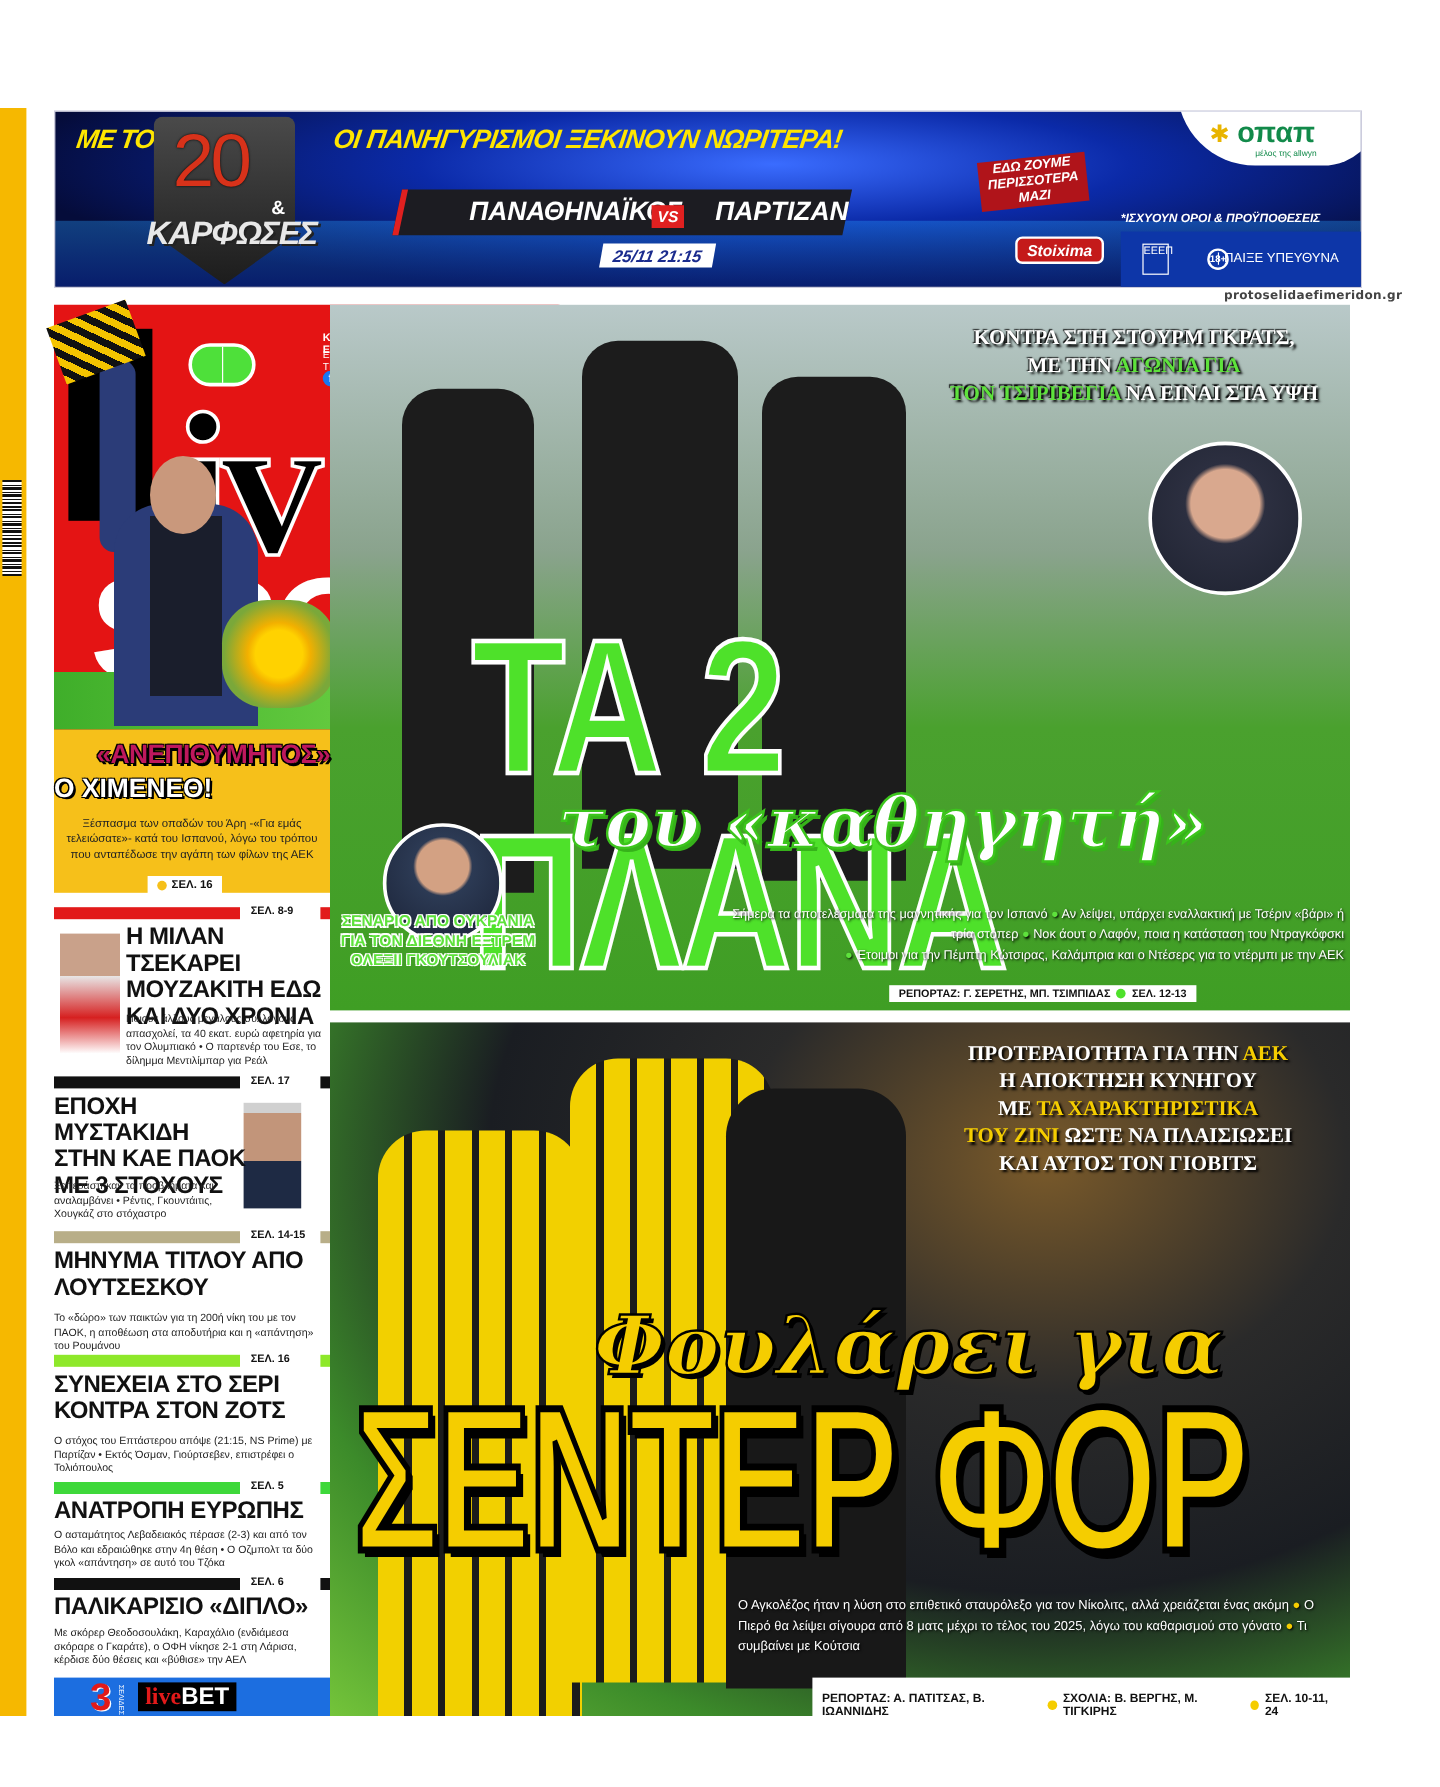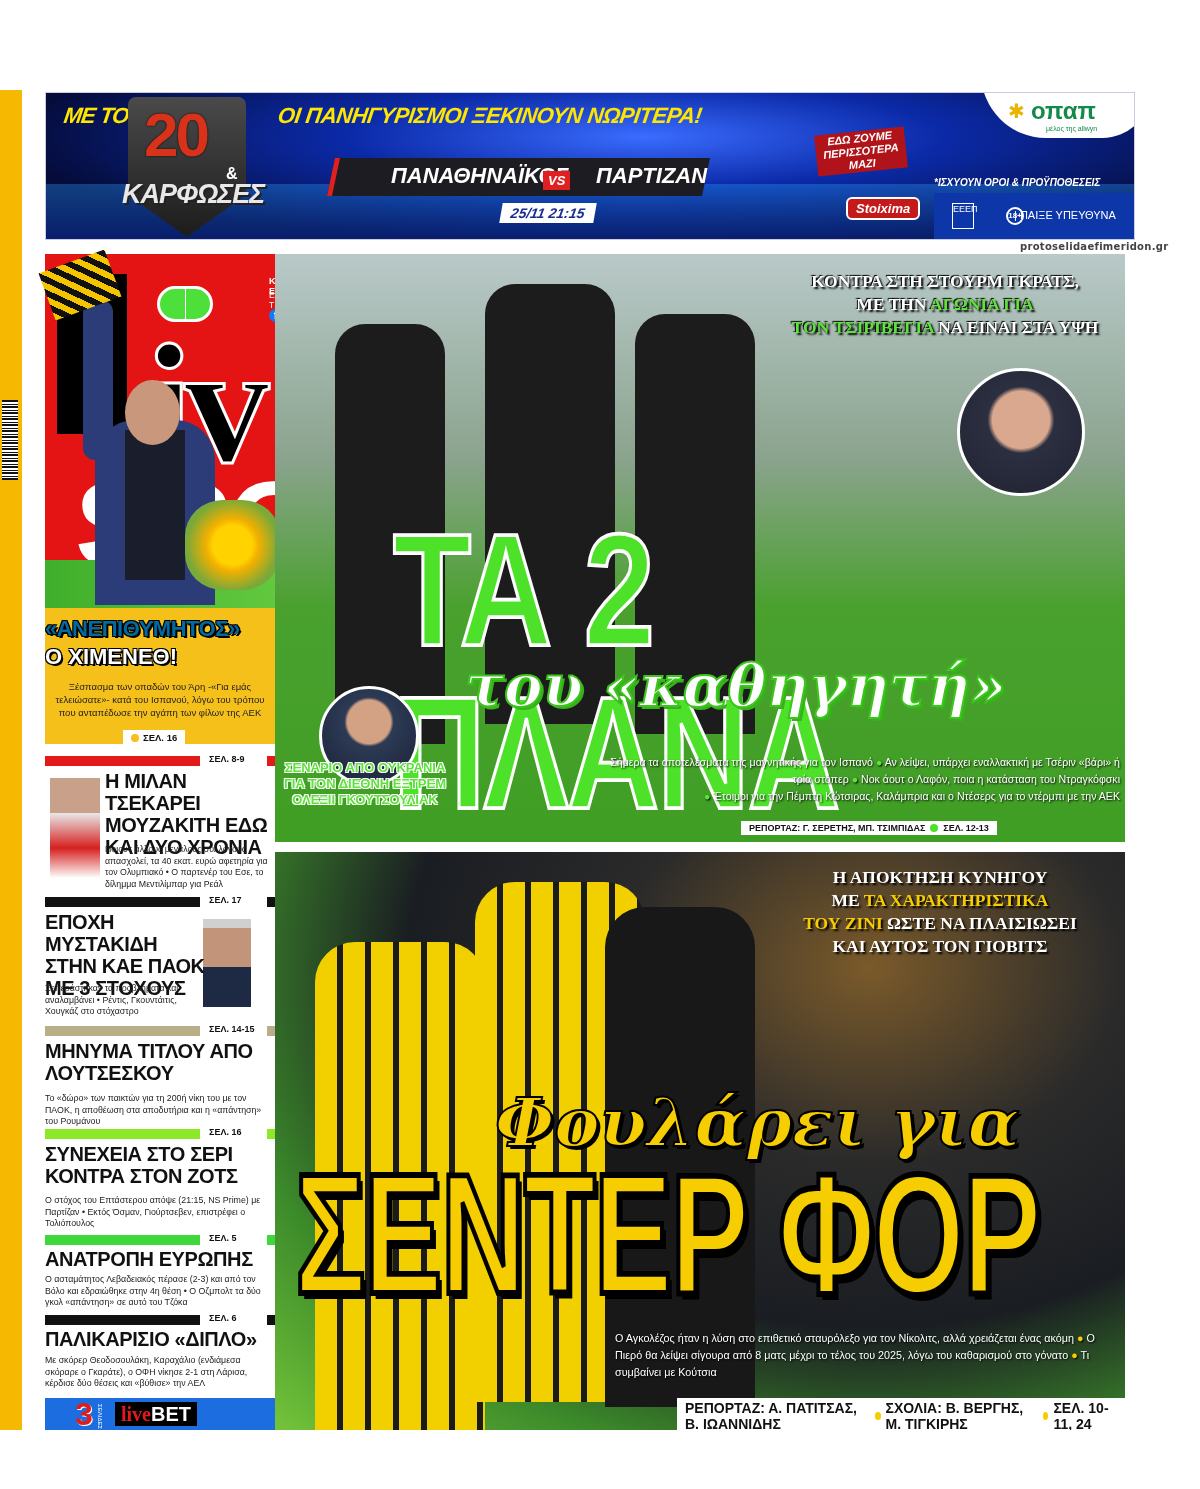--- a/index.html
+++ b/index.html
@@ -5,21 +5,21 @@
 *{box-sizing:border-box;margin:0;padding:0}
 body{width:1200px;height:1489px;background:#fff;position:relative;overflow:hidden;font-family:"Liberation Sans",sans-serif}
 .abs{position:absolute}
 .leftbar{left:0;top:90px;width:22px;height:1340px;background:#f6b800}
 
 .ad{left:45px;top:92px;width:1090px;height:148px;background:radial-gradient(ellipse at 55% 30%,#3a6cff 0%,#0b2aa8 35%,#050c3a 75%);overflow:hidden;border:1px solid #ccd}
 .ad .floor{left:0;bottom:0;width:100%;height:55px;background:linear-gradient(180deg,rgba(40,160,255,.35),rgba(10,40,140,.6))}
 .ad .me-to{left:18px;top:10px;color:#ffe600;font-style:italic;font-weight:700;font-size:22px;transform:skewX(-8deg);letter-spacing:-1px}
 .ad .headline{left:232px;top:10px;color:#ffe600;font-style:italic;font-weight:700;font-size:22px;transform:skewX(-8deg);letter-spacing:-.5px}
 .ad .shield{left:82px;top:4px;width:118px;height:140px;background:linear-gradient(180deg,#4a4a4a,#1c1c1c);clip-path:polygon(0 0,100% 0,100% 70%,50% 100%,0 70%);border-radius:8px}
-.ad .num20{left:98px;top:6px;color:#d8321a;font-weight:700;font-size:62px;text-shadow:0 0 2px #000;letter-spacing:-3px}
+.ad .num20{left:98px;top:6px;color:#d8321a;font-weight:400;font-size:62px;text-shadow:0 0 2px #000;letter-spacing:-3px}
 .ad .amp{left:180px;top:72px;color:#fff;font-weight:700;font-size:16px}
 .ad .karf{left:76px;top:86px;color:#e8e8e8;font-weight:700;font-style:italic;font-size:27px;letter-spacing:-1px;text-shadow:2px 2px 0 #222}
 .ad .matchbar{left:285px;top:65px;width:375px;height:38px;background:#1c1c22;transform:skewX(-12deg);border-left:5px solid #e02020}
 .ad .team1{left:345px;top:70px;color:#fff;font-weight:700;font-style:italic;font-size:22px}
 .ad .vs{left:497px;top:78px;background:#e02020;color:#fff;font-weight:700;font-style:italic;font-size:13px;padding:2px 5px}
 .ad .team2{left:550px;top:70px;color:#fff;font-weight:700;font-style:italic;font-size:22px}
 .ad .date{left:455px;top:110px;background:#fff;color:#1b2c8e;font-weight:700;font-style:italic;font-size:14px;padding:2px 10px;transform:skewX(-10deg)}
 .ad .opap-bubble{left:935px;top:-20px;width:170px;height:65px;background:#fff;border-radius:0 0 60px 80px}
 .ad .opap{left:985px;top:4px;color:#128a4a;font-weight:700;font-size:24px}
 .ad .opap-sub{left:1000px;top:32px;color:#128a4a;font-size:7px}
@@ -46,21 +46,21 @@
 .person{left:55px;top:300px;width:210px;height:305px;background:linear-gradient(180deg,rgba(0,0,0,0) 0%,rgba(0,0,0,0) 100%)}
 .person .body{left:40px;top:120px;width:120px;height:185px;background:#2b3c78;border-radius:40px 40px 0 0}
 .person .shirt{left:70px;top:130px;width:60px;height:150px;background:#1a1e2c}
 .person .head{left:70px;top:80px;width:55px;height:65px;background:#c9987c;border-radius:50%}
 .person .arm{left:28px;top:0px;width:30px;height:160px;background:#2b3c78;border-radius:12px}
 .person .scarf{left:-10px;top:-40px;width:70px;height:50px;background:repeating-linear-gradient(45deg,#f4c400 0 6px,#111 6px 12px);transform:rotate(-20deg)}
 .person .flowers{left:130px;top:200px;width:95px;height:90px;background:radial-gradient(circle,#ffd200 0 30%,#f2b000 40%,#7aa83a 70%);border-radius:40%}
 .grass{left:45px;top:560px;width:230px;height:48px;background:linear-gradient(90deg,#3fae2a,#62c93e)}
 
 .yellowbox{left:45px;top:608px;width:230px;height:136px;background:#f6c01a}
-.yellowbox .t1{left:0;width:230px;top:8px;text-align:left;color:#0369a1;font-weight:700;font-size:22px;text-shadow:2px 2px 0 #000,-1px -1px 0 #000,1px -1px 0 #000,-1px 1px 0 #000;letter-spacing:-.5px}
+.yellowbox .t1{left:0;width:230px;top:8px;text-align:right;color:#be185d;font-weight:700;font-size:22px;text-shadow:2px 2px 0 #000,-1px -1px 0 #000,1px -1px 0 #000,-1px 1px 0 #000;letter-spacing:-.5px}
 .yellowbox .t2{left:0;width:230px;top:36px;color:#fff;font-weight:700;font-size:22px;text-shadow:2px 2px 0 #000,-1px -1px 0 #000,1px -1px 0 #000,-1px 1px 0 #000}
 .yellowbox .sub{left:8px;width:214px;top:72px;text-align:center;color:#222;font-size:9.5px;line-height:13px}
 .yellowbox .pg{left:78px;top:122px;background:#fff;padding:2px 8px;font-size:9.5px;font-weight:700;color:#111;display:flex;align-items:center;gap:4px}
 .dot{width:8px;height:8px;border-radius:50%;display:inline-block}
 .item{left:45px;width:230px}
 .bar{position:absolute;left:0;top:0;height:10px;width:230px}
 .bar .fill{position:absolute;left:0;top:0;width:155px;height:10px}
 .bar .pg{position:absolute;left:160px;top:-2px;font-size:9px;font-weight:700;color:#111;background:#fff;padding:0 4px}
 .bar .end{position:absolute;right:0;top:0;width:8px;height:10px}
 .h{position:absolute;font-weight:700;color:#111;font-size:20px;line-height:22px;letter-spacing:-.4px}
@@ -87,21 +87,21 @@
 .bot{left:275px;top:852px;width:850px;height:578px;background:radial-gradient(ellipse at 70% 20%,#7a5a2a 0%,#2a2a2a 30%,#1a1d22 55%,#3c8b2a 78%,#74c43a 100%);overflow:hidden}
 .bot .pl1,.bot .pl2,.bot .pl3{position:absolute;border-radius:40px 40px 0 0}
 .bot .pl1{left:40px;top:90px;width:170px;height:500px;background:repeating-linear-gradient(90deg,#f2d000 0 22px,#1b1b1b 22px 28px)}
 .bot .pl2{left:200px;top:30px;width:170px;height:520px;background:repeating-linear-gradient(90deg,#f2d000 0 22px,#1b1b1b 22px 28px)}
 .bot .pl3{left:330px;top:55px;width:150px;height:500px;background:#181818}
 .bot .side{left:490px;top:14px;width:350px;text-align:center;color:#fff;font-family:"Liberation Serif",serif;font-weight:700;font-size:17.5px;line-height:23px;text-shadow:2px 2px 2px #000}
 .bot .side .y{color:#f5cd00}
 .bot .script{left:220px;top:230px;color:#f5cd00;font-family:"DejaVu Serif",serif;font-style:italic;font-weight:700;font-size:68px;-webkit-text-stroke:2px #000;text-shadow:3px 3px 0 #000}
 .bot .big{left:20px;top:295px;color:#f5cd00;font-weight:700;font-size:118px;line-height:120px;-webkit-text-stroke:4px #000;letter-spacing:-2px;transform:scaleY(1.45);transform-origin:top left;text-shadow:4px 4px 0 #000}
 .bot .desc{left:340px;top:478px;width:500px;text-align:left;color:#fff;font-size:10.8px;line-height:17px;text-shadow:1px 1px 2px #000}
-.bot .rep{left:402px;top:546px;background:#fff;color:#111;font-size:14px;font-weight:700;padding:2px 8px;display:flex;gap:5px;align-items:center}
+.bot .rep{left:402px;top:546px;background:#fff;color:#111;font-size:10px;font-weight:700;padding:12px 8px;display:flex;gap:5px;align-items:center}
 .barcode{left:2px;top:400px;width:16px;height:80px;background:repeating-linear-gradient(0deg,#111 0 2px,#fff 2px 3px,#111 3px 4px,#fff 4px 6px)}
 
 .livebet{left:45px;top:1398px;width:230px;height:32px;background:#1c6ee0}
 .livebet .n3{left:30px;top:-2px;color:#e21a1a;font-weight:700;font-size:32px;text-shadow:1px 1px 0 #fff}
 .livebet .sel{left:52px;top:6px;color:#fff;font-size:6px;writing-mode:vertical-rl}
 .livebet .logo{left:70px;top:4px;background:#000;color:#fff;font-weight:700;font-size:20px;padding:0 6px;line-height:24px}
 .livebet .logo .l{color:#e21a1a;font-family:"Liberation Serif",serif}
 </style>
 </head>
 <body>
@@ -183,20 +183,21 @@
     <span class="dot" style="background:#4ee12a"></span>
     <span>ΣΕΛ. 12-13</span>
   </div>
 </div>
 
 <div class="abs bot">
   <div class="pl1"></div>
   <div class="pl2"></div>
   <div class="pl3"></div>
   <div class="abs side">
+    <div><span>ΠΡΟΤΕΡΑΙΟΤΗΤΑ ΓΙΑ ΤΗΝ </span><span class="y">ΑΕΚ</span></div>
     <div><span>Η ΑΠΟΚΤΗΣΗ ΚΥΝΗΓΟΥ</span></div>
     <div><span>ΜΕ </span><span class="y">ΤΑ ΧΑΡΑΚΤΗΡΙΣΤΙΚΑ</span></div>
     <div><span class="y">ΤΟΥ ΖΙΝΙ</span><span> ΩΣΤΕ ΝΑ ΠΛΑΙΣΙΩΣΕΙ</span></div>
     <div><span>ΚΑΙ ΑΥΤΟΣ ΤΟΝ ΓΙΟΒΙΤΣ</span></div>
   </div>
   <div class="abs script">Φουλάρει για</div>
   <div class="abs big">ΣΕΝΤΕΡ ΦΟΡ</div>
   <div class="abs desc">
     <span>Ο Αγκολέζος ήταν η λύση στο επιθετικό σταυρόλεξο για τον Νίκολιτς, αλλά χρειάζεται ένας ακόμη</span> <span style="color:#f5cd00">●</span>
     <span>Ο Πιερό θα λείψει σίγουρα από 8 ματς μέχρι το τέλος του 2025, λόγω του καθαρισμού στο γόνατο</span> <span style="color:#f5cd00">●</span>

